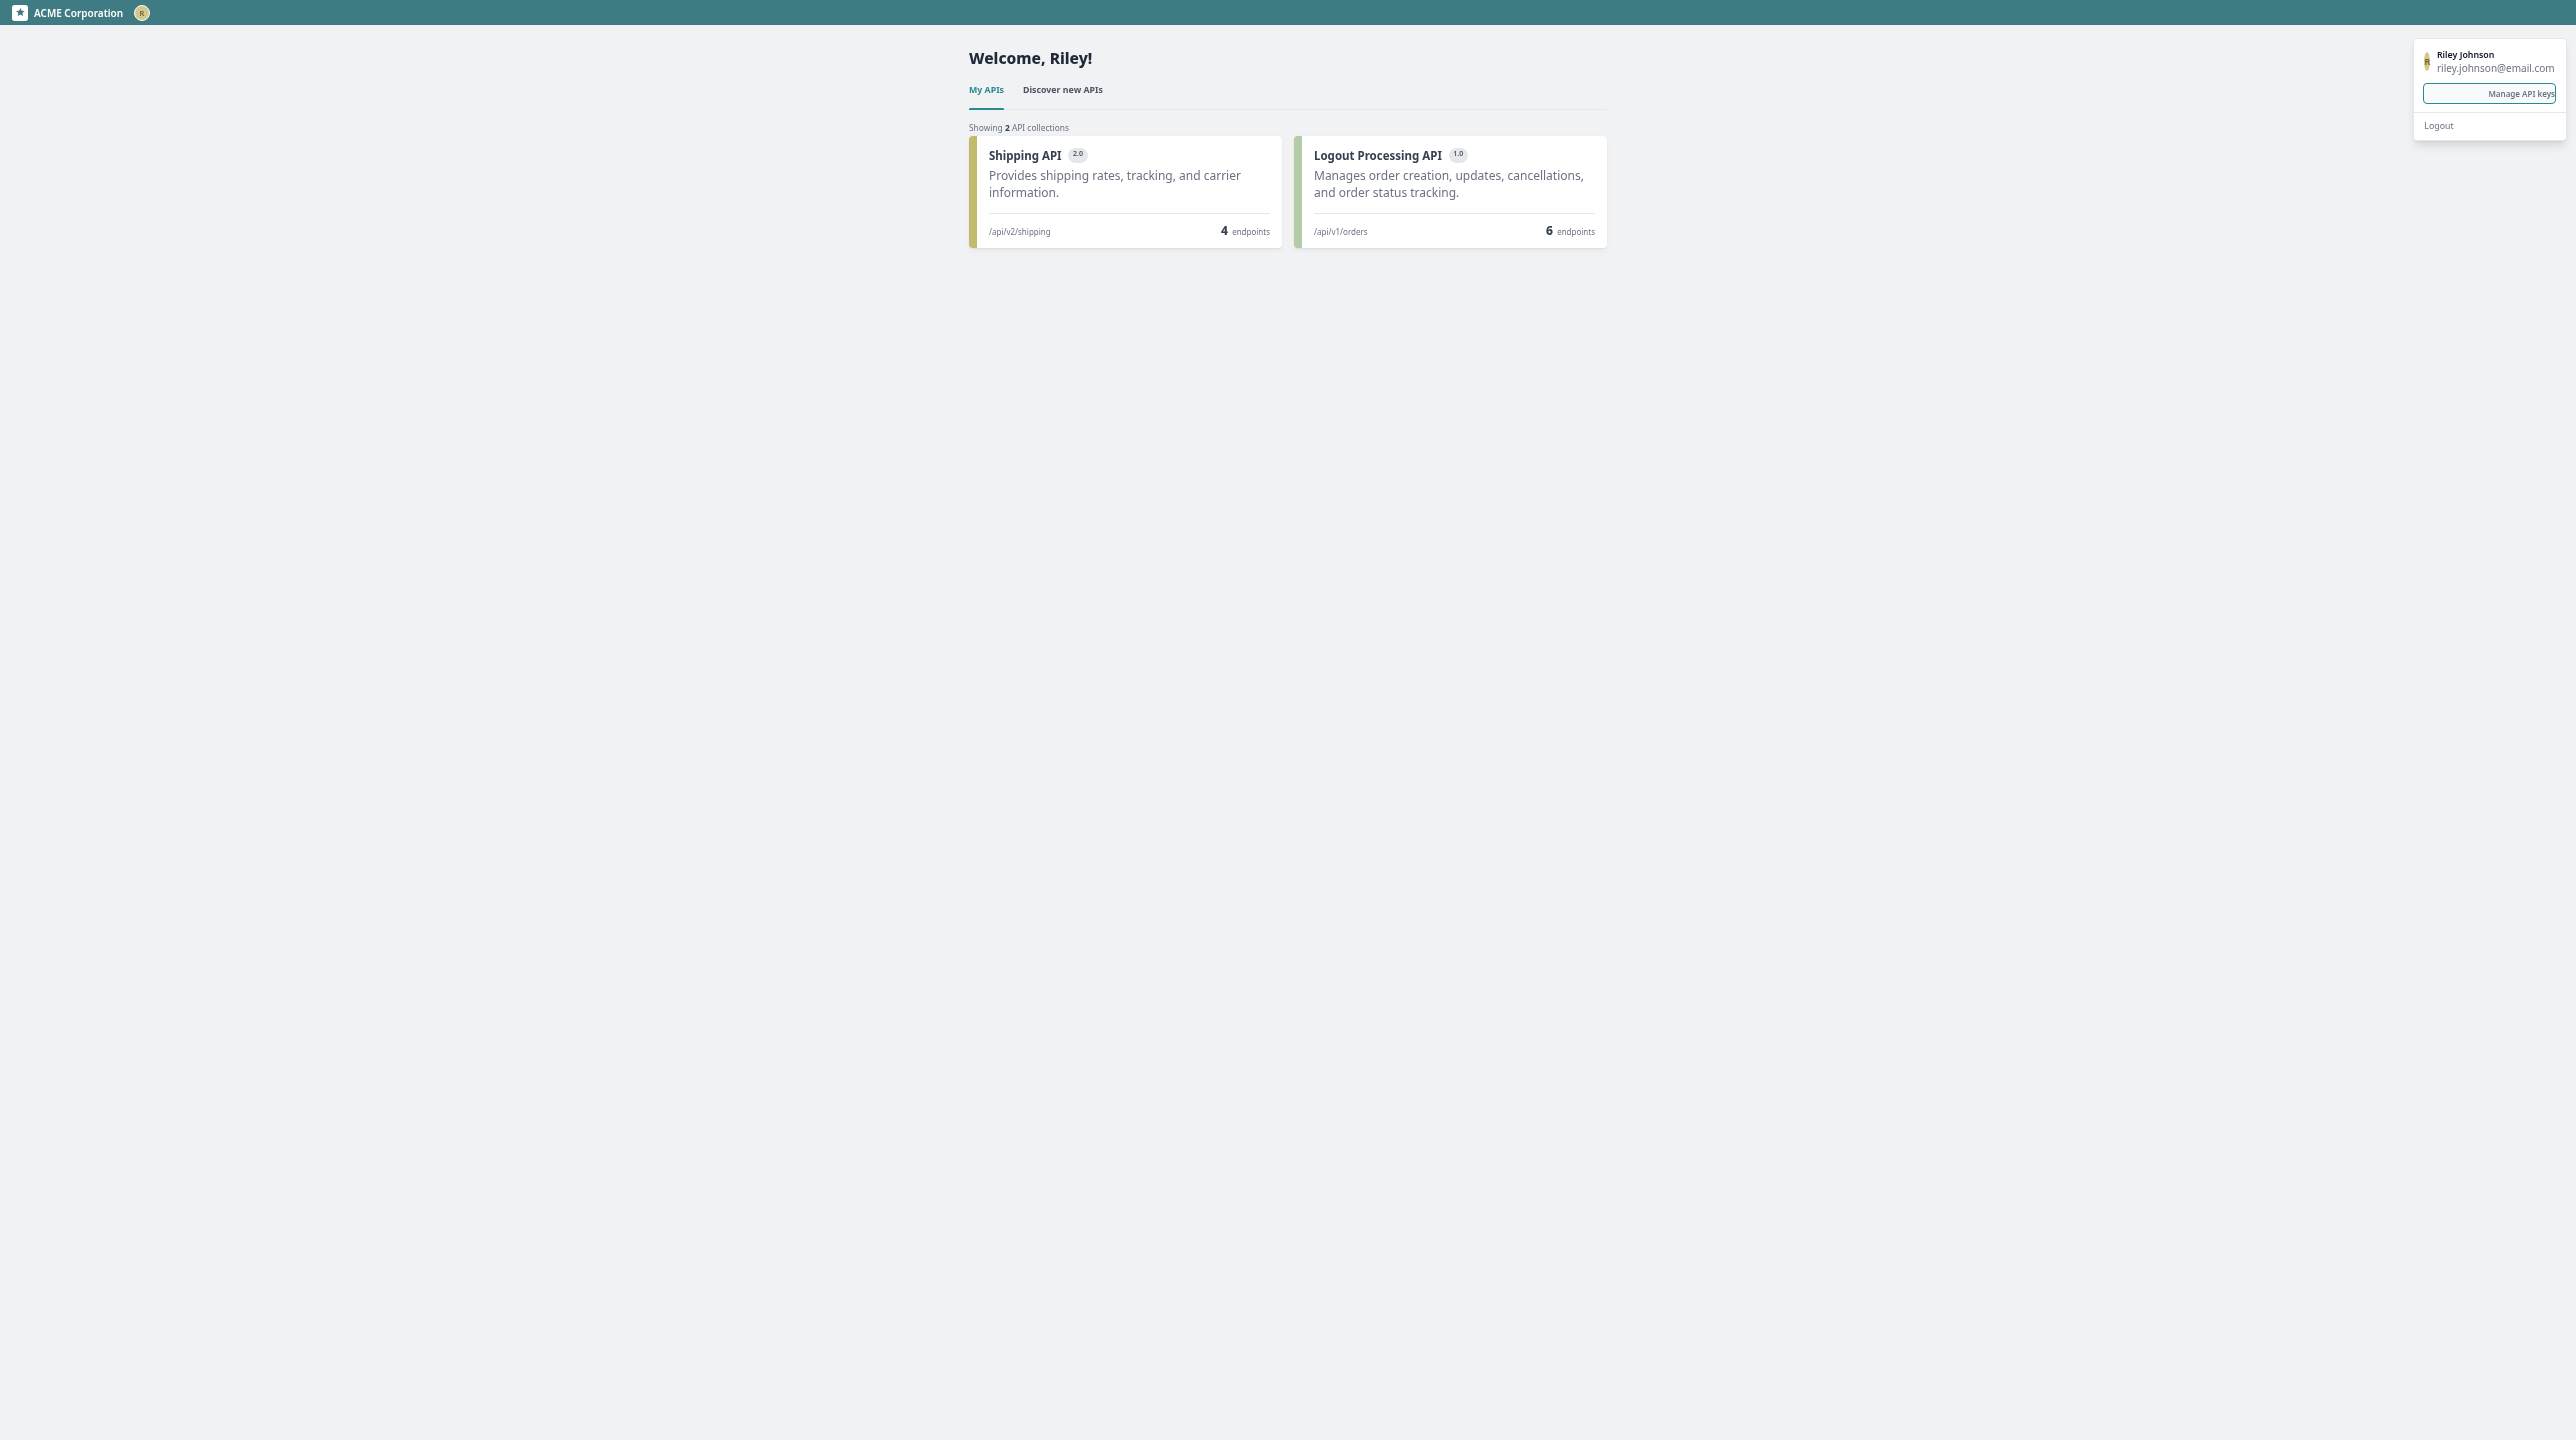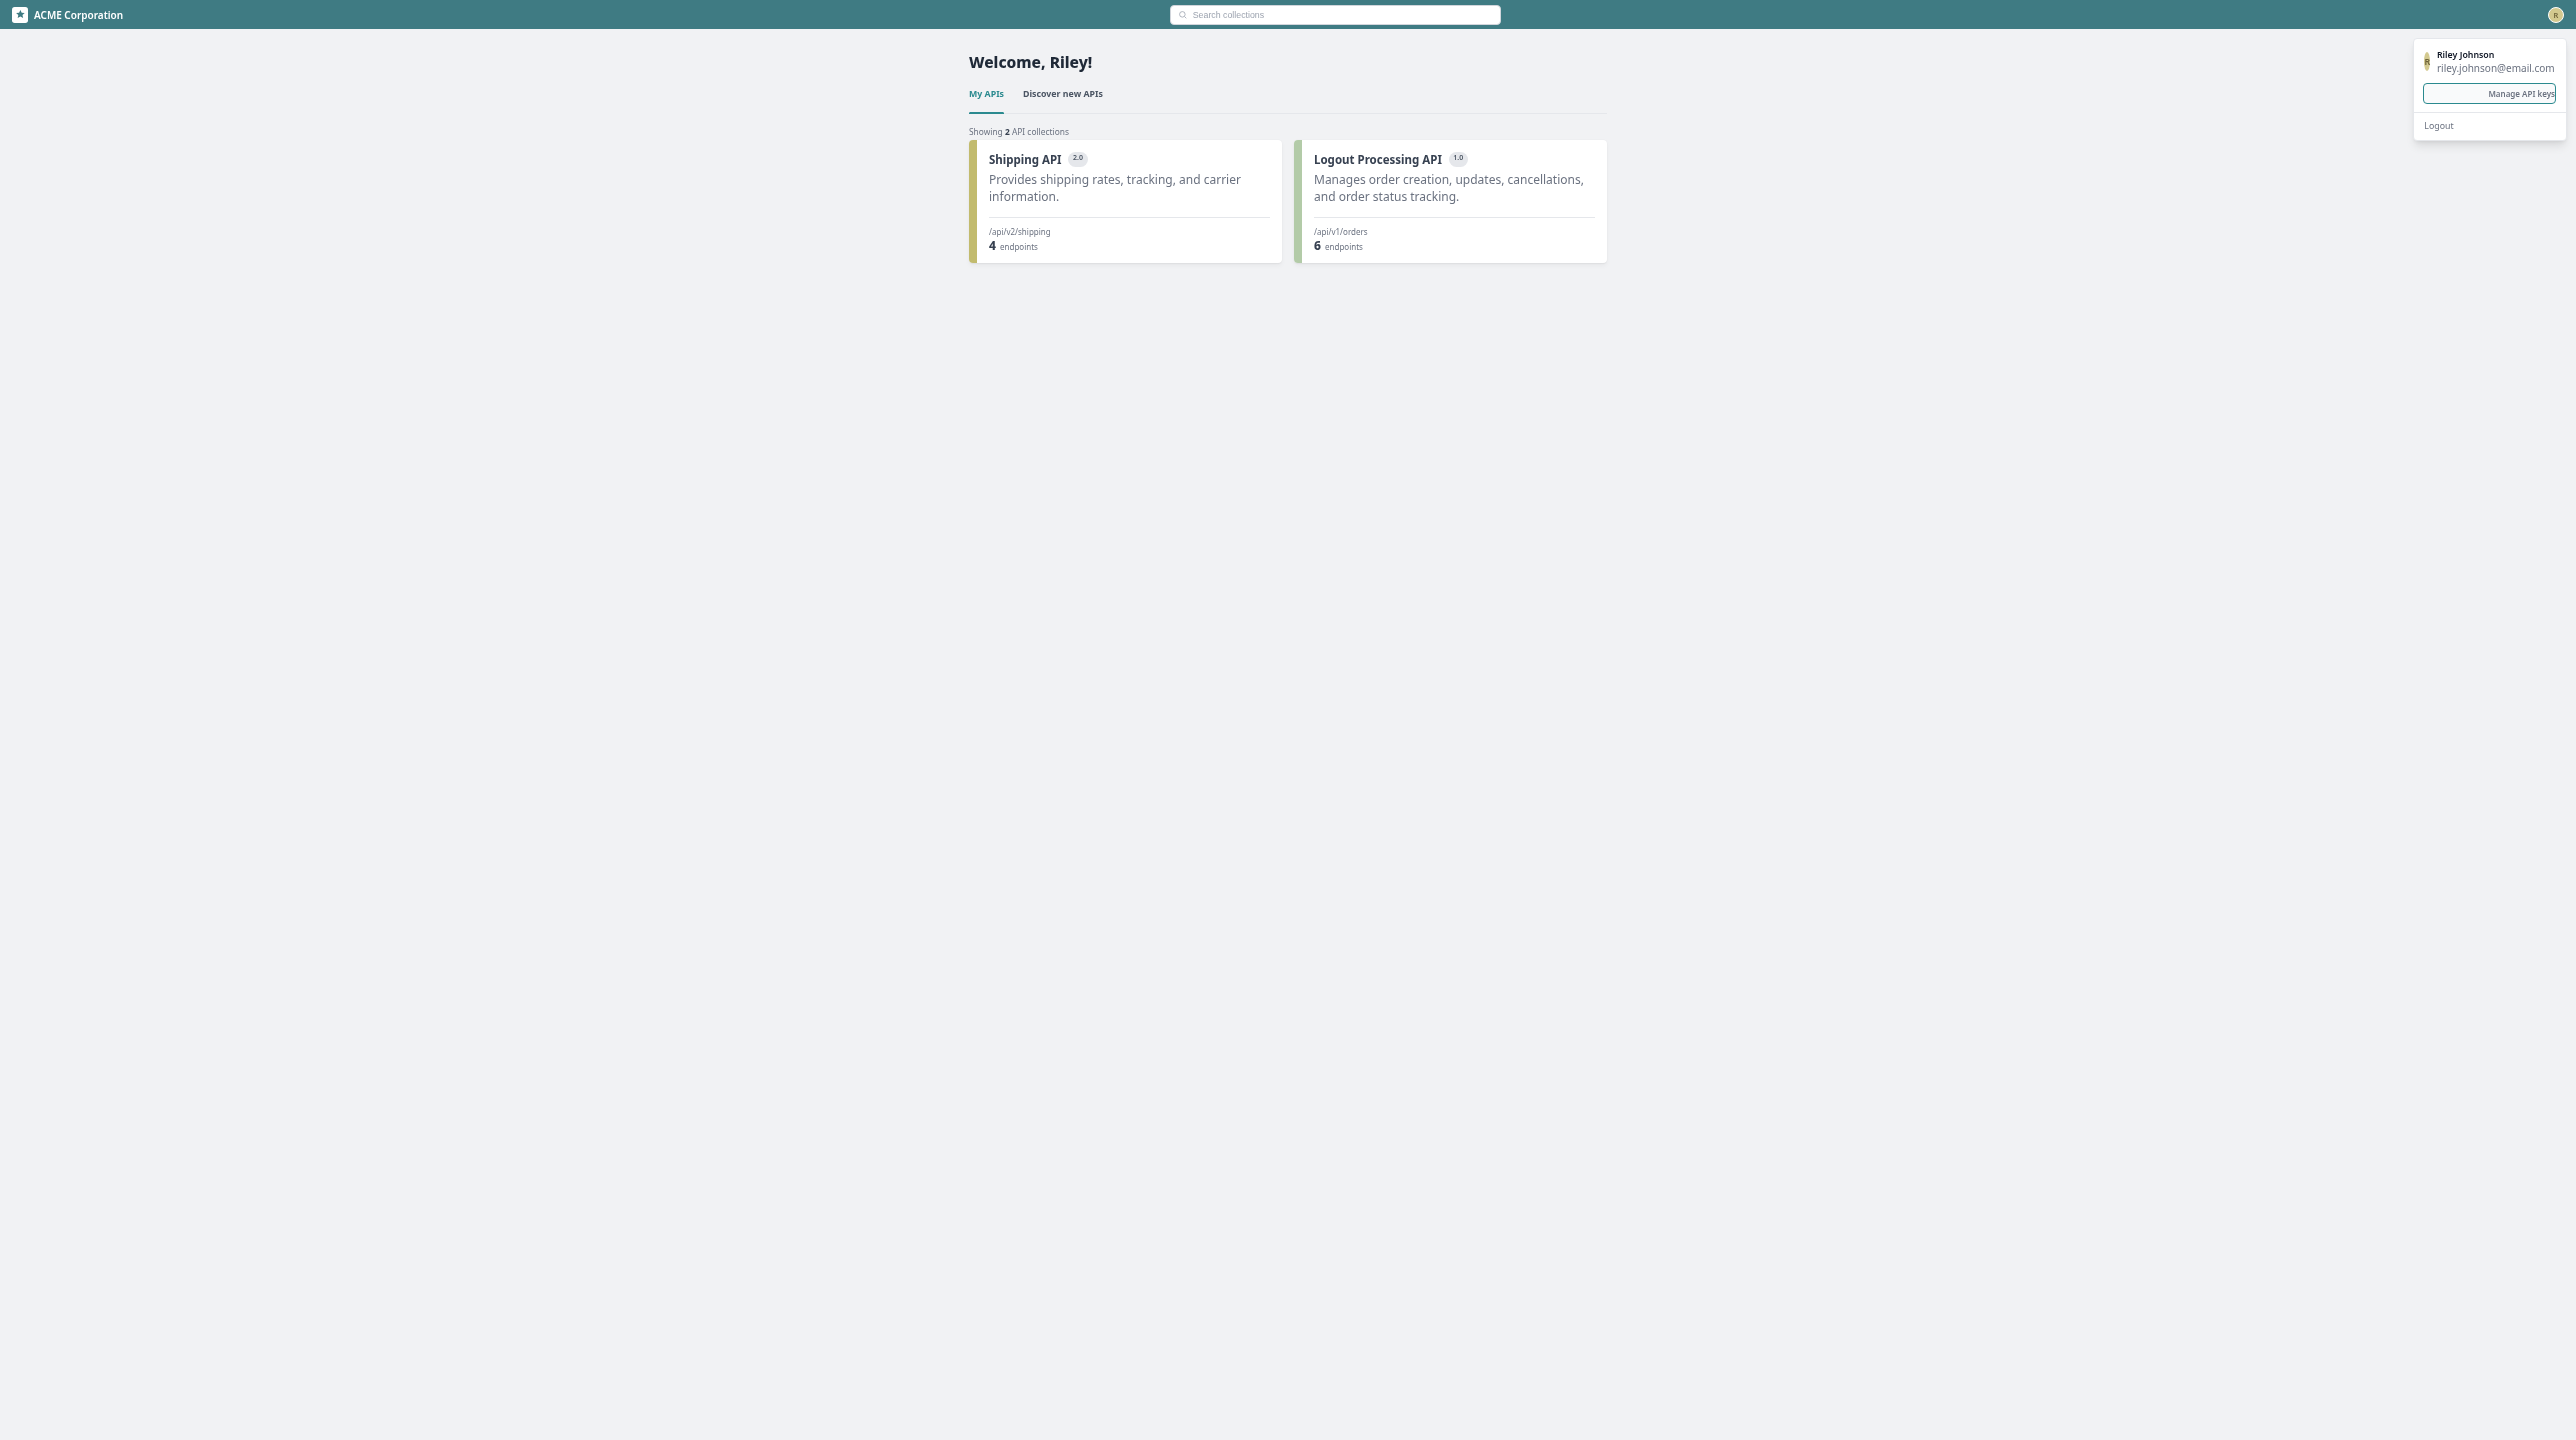--- a/index.html
+++ b/index.html
@@ -214,21 +214,20 @@
   .card-spacer { flex: 1; }
   .card-footer {
     border-top: 0.7px solid #e5e7eb;
     padding-top: 8px;
     margin-top: 10.8px;
     display: flex;
     justify-content: space-between;
     align-items: baseline;
     font-size: 8px;
     color: #6b7280;
-    flex-direction: column;
   }
   .endpoints .num {
     font-size: 12px;
     font-weight: 800;
     color: #374151;
     margin-right: 2px;
   }
 </style>
 </head>
 <body>
@@ -236,29 +235,20 @@
 <div class="header">
   <div class="brand">
     <span class="brand-logo">
       <svg viewBox="0 0 24 24">
           <path d="M12 2l2.9 6.1 6.7.6-5 4.6 1.5 6.6L12 16.9 5.9 19.9l1.5-6.6-5-4.6 6.7-.6L12 2z"></path>
         </svg>
     </span>
     <span>ACME Corporation</span>
   </div>
 
-  <div class="search-wrap">
-    <div class="search">
-      <svg viewBox="0 0 24 24" stroke-width="2">
-        <circle cx="11" cy="11" r="7"></circle>
-        <line x1="21" y1="21" x2="16.65" y2="16.65"></line>
-      </svg>
-      <input type="text" placeholder="Search collections" style="">
-    </div>
-  </div>
 
   <div class="avatar-btn">R</div>
 
   <div class="user-menu">
     <div class="user-menu-top">
       <div class="um-avatar">R</div>
       <div>
         <div class="um-name">Riley Johnson</div>
         <div class="um-email">riley.johnson@email.com</div>
       </div>

